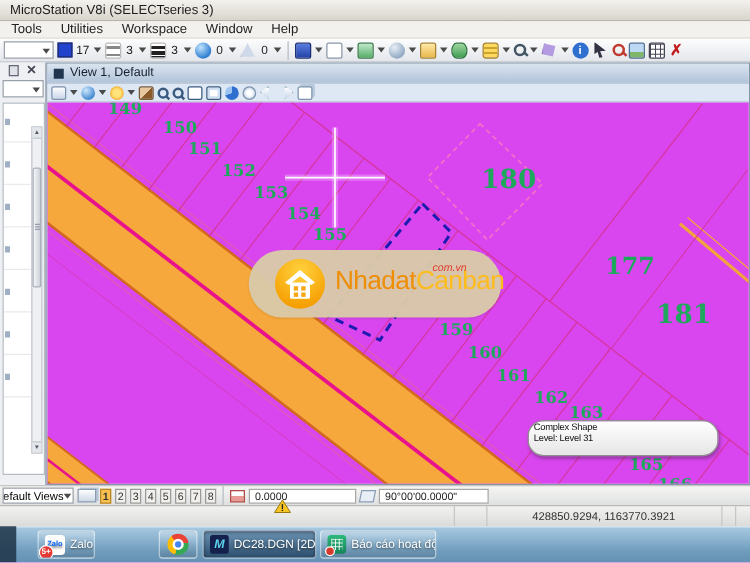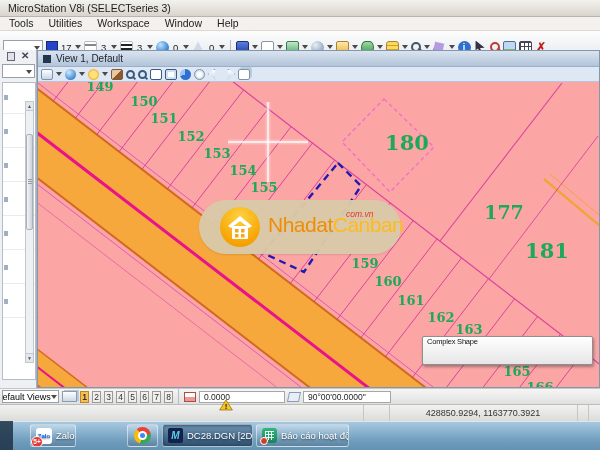--- a/index.html
+++ b/index.html
@@ -3,21 +3,21 @@
 <meta charset="utf-8">
 <style>
   *{box-sizing:border-box;margin:0;padding:0}
   html,body{width:600px;height:450px;overflow:hidden}
   #app{position:relative;width:600px;height:450px;font-family:"Liberation Sans",sans-serif;background:#ece9e4;overflow:hidden}
   .abs{position:absolute}
   
   .titlebar{left:0;top:0;width:600px;height:17px;background:linear-gradient(#f4f2ee,#d9d5cd);border-bottom:1px solid #b9b5ac;font-size:10.5px;color:#1b1b1b;padding:2px 0 0 8px}
   .menubar{left:0;top:17px;width:600px;height:14px;background:#f3f1ee;border-bottom:1px solid #ddd9d2;display:flex;gap:15px;padding-left:9px;font-size:10.5px;color:#222}
   .menubar span{cursor:default}
-  .toolbar{left:0;top:31px;width:600px;height:19px;background:linear-gradient(#fdfdfd,#e3e6eb);border-bottom:1px solid #c2c7cf;display:flex;align-items:center;padding:16px 3px;gap:3px}
+  .toolbar{left:0;top:31px;width:600px;height:19px;background:linear-gradient(#fdfdfd,#e3e6eb);border-bottom:1px solid #c2c7cf;display:flex;align-items:center;padding:2px 3px;gap:3px}
   .tcombo{width:40px;height:14px;background:#fff;border:1px solid #9aa0a8;position:relative}
   .car{width:0;height:0;border-left:3px solid transparent;border-right:3px solid transparent;border-top:4px solid #4a4a4a;display:inline-block}
   .tcombo .car{position:absolute;right:2px;top:5px}
   .chip{width:12px;height:12px;background:#2443cd;border:1px solid #1d2a66;display:inline-block}
   .tval{font-size:9.5px;color:#222;min-width:8px;text-align:center}
   .ticon{width:13px;height:13px;border-radius:2px;display:inline-block;position:relative}
   .i-style{background:repeating-linear-gradient(#fff 0 2px,#888 2px 4px,#fff 4px 6px);border:1px solid #bbb;background-color:#fff}
   .i-weight{background:linear-gradient(#fff 0 2px,#222 2px 4px,#fff 4px 6px,#222 6px 9px,#fff 9px 10px,#222 10px 13px);border:1px solid #bbb}
   .i-globe{background:radial-gradient(circle at 35% 30%,#bfe3ff,#2f7ed0 70%);border-radius:50%}
   .i-tri{background:#fff;border:1px solid #aab;clip-path:polygon(50% 8%,95% 92%,5% 92%);background:#cfd9ea}
@@ -64,31 +64,31 @@
   .v-brush{background:linear-gradient(135deg,#e8c8a0 50%,#8a5a2a 50%);border:1px solid #7a5a3a}
   .v-magp{border:2px solid #3a5a80;border-radius:50%;width:9px;height:9px}
   .v-magp:after{content:"";position:absolute;right:-3px;bottom:-2px;width:4px;height:2px;background:#3a5a80;transform:rotate(45deg)}
   .v-box{background:#fff;border:1px solid #3a5a80}
   .v-fit{background:#fff;border:1px solid #3a5a80;box-shadow:inset 0 0 0 2px #cfe0f2}
   .v-rot{background:conic-gradient(#2f6fd0 0 70%,#9cc4ee 70% 100%);border-radius:50%;width:11px}
   .v-pan{background:radial-gradient(#fff 30%,#c8d6e8 75%);border:1px solid #7d93ad;border-radius:50%;width:11px}
   .v-prev{background:linear-gradient(#fefefe,#c8d6e8);border:1px solid #7d93ad;clip-path:polygon(60% 0,60% 100%,0 50%)}
   .v-next{background:linear-gradient(#fefefe,#c8d6e8);border:1px solid #7d93ad;clip-path:polygon(40% 0,40% 100%,100% 50%)}
   .v-copy{background:#fff;border:1px solid #7d93ad;box-shadow:2px -2px 0 #b9cade}
-  .mapwrap{position:absolute;left:0;top:31px;width:561px;height:305px;background:#fca5a5;overflow:hidden}
+  .mapwrap{position:absolute;left:0;top:31px;width:561px;height:305px;background:#d946ef;overflow:hidden}
   .mapwrap svg{position:absolute;left:0;top:0}
   .plabel{font-family:"DejaVu Serif","Liberation Serif",serif;font-weight:bold;fill:#1ea85c}
   
   .wm{position:absolute;left:161px;top:118px;width:202px;height:54px;border-radius:27px;background:rgba(217,201,168,.97);box-shadow:0 1px 2px rgba(0,0,0,.1)}
   .wm-circ{position:absolute;left:21px;top:7px;width:40px;height:40px;border-radius:50%;background:radial-gradient(circle at 50% 25%,#ffd23e,#f59e00 80%)}
   .wm-text{position:absolute;left:69px;top:13px;font-size:21px;font-weight:normal;letter-spacing:-.5px;white-space:nowrap}
   .wm-a{color:#ef8d05}.wm-b{color:#fdbb1c}
   .wm-dom{position:absolute;left:147px;top:9px;font-size:8.5px;font-weight:normal;color:#e0392b;font-style:italic}
   
-  .mtip{position:absolute;left:384px;top:254px;width:171px;height:29px;background:linear-gradient(#ffffff,#e6e6e6);border:1px solid #8f8f8f;border-radius:2px;box-shadow:1px 2px 3px rgba(40,40,40,.4);font-size:7.5px;line-height:8.6px;padding:1px 4px;color:#111;white-space:nowrap;letter-spacing:-.2px}
+  .mtip{position:absolute;left:384px;top:254px;width:153px;height:29px;background:linear-gradient(#ffffff,#e6e6e6);border:1px solid #8f8f8f;border-radius:13px;box-shadow:1px 2px 3px rgba(40,40,40,.4);font-size:7.5px;line-height:8.6px;padding:1px 4px;color:#111;white-space:nowrap;letter-spacing:-.2px}
   
   .vgbar{left:0;top:388px;width:600px;height:16px;background:linear-gradient(#f6f6f4,#dfe0e1);border-top:1px solid #c6c6c4;display:flex;align-items:center;gap:3px;padding:0 2px}
   .vg-combo{width:57px;height:13px;background:#fff;border:1px solid #9aa0a8;font-size:9px;line-height:12px;overflow:hidden;white-space:nowrap;position:relative}
   .vg-combo span{display:inline-block;text-indent:-7px}
   .vg-combo .car{position:absolute;right:1px;top:4px}
   .vg-icon{width:15px;height:11px;background:linear-gradient(#fefefe,#cdd8e6);border:1px solid #8a9cb2;box-shadow:2px -1px 0 #b9c8da}
   .numb{width:9px;height:12px;border:1px solid #9a9a98;background:#f1f0ed;font-size:8.5px;text-align:center;line-height:11px;color:#333}
   .numb.on{background:#f9c050;border-color:#b8862b;font-weight:bold}
   .vg-ic2{width:12px;height:10px;border:1px solid #b04a42;background:linear-gradient(#fff 50%,#e89a94 50%)}
   .vg-ic3{width:12px;height:10px;border:1px solid #8a9cb2;background:#e8eef6;transform:skewX(-12deg)}
@@ -325,20 +325,21 @@
               <rect x="15" y="27" width="3.5" height="3.5" fill="#f6a713"></rect>
               <rect x="21" y="27" width="3.5" height="3.5" fill="#f6a713"></rect>
             </svg>
           </span>
           <span class="wm-text"><span class="wm-a">Nhadat</span><span class="wm-b">Canban</span></span>
           <span class="wm-dom">com.vn</span>
         </div>
 
         <div class="mtip">
           <div>Complex Shape</div>
+          <div>Level: Level 31</div>
         </div>
       </div>
     </div>
   </div>
 
   <div class="abs vgbar">
     <span class="vg-combo"><span>Default Views</span><span class="car"></span></span>
     <span class="vg-icon"></span>
     <span class="numb on">1</span>
     <span class="numb">2</span>

